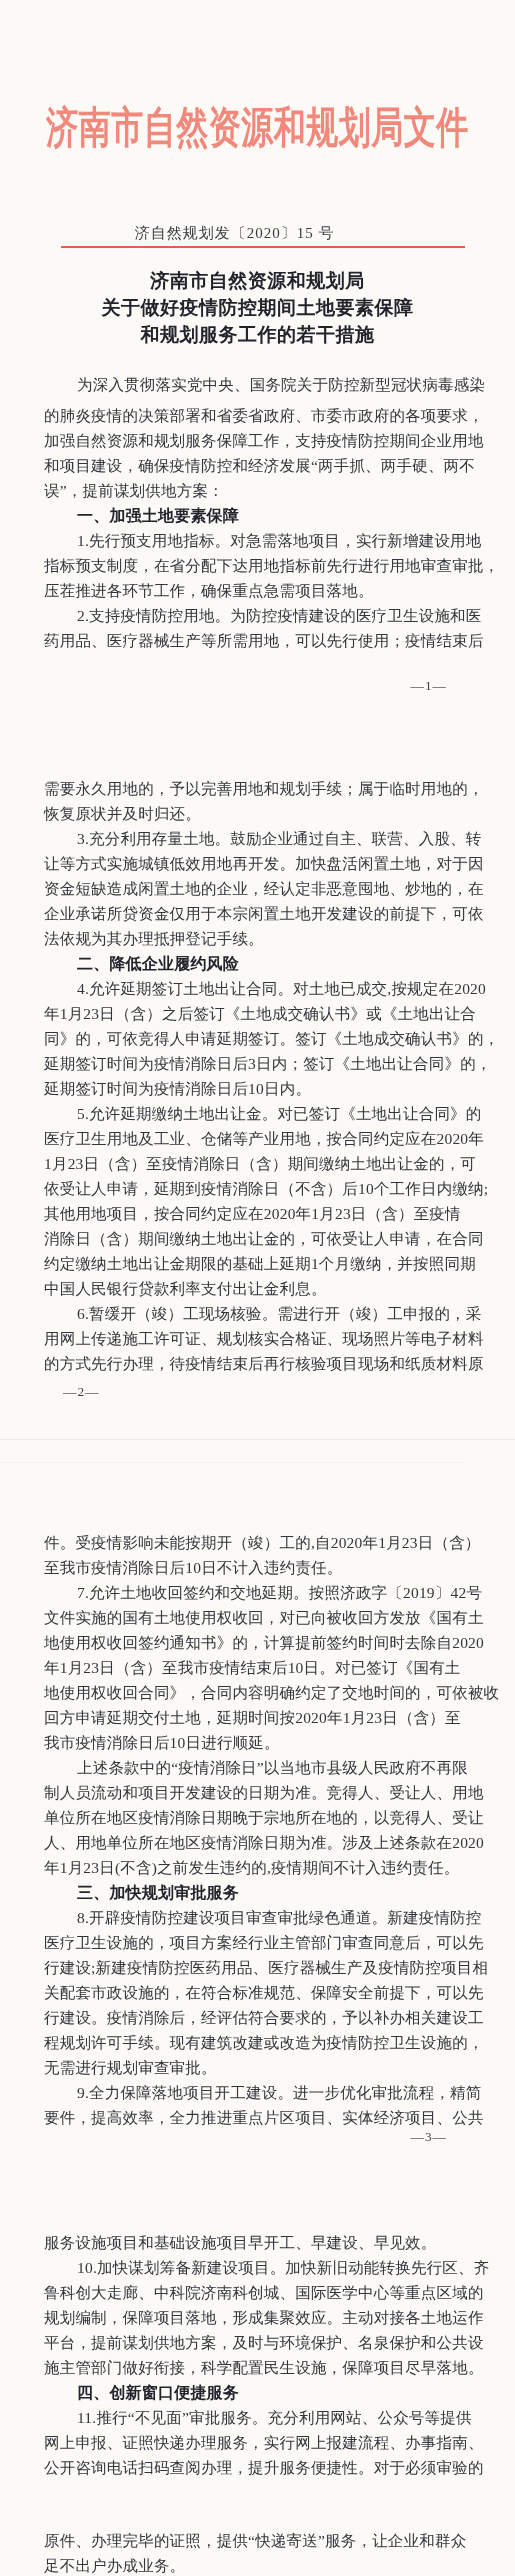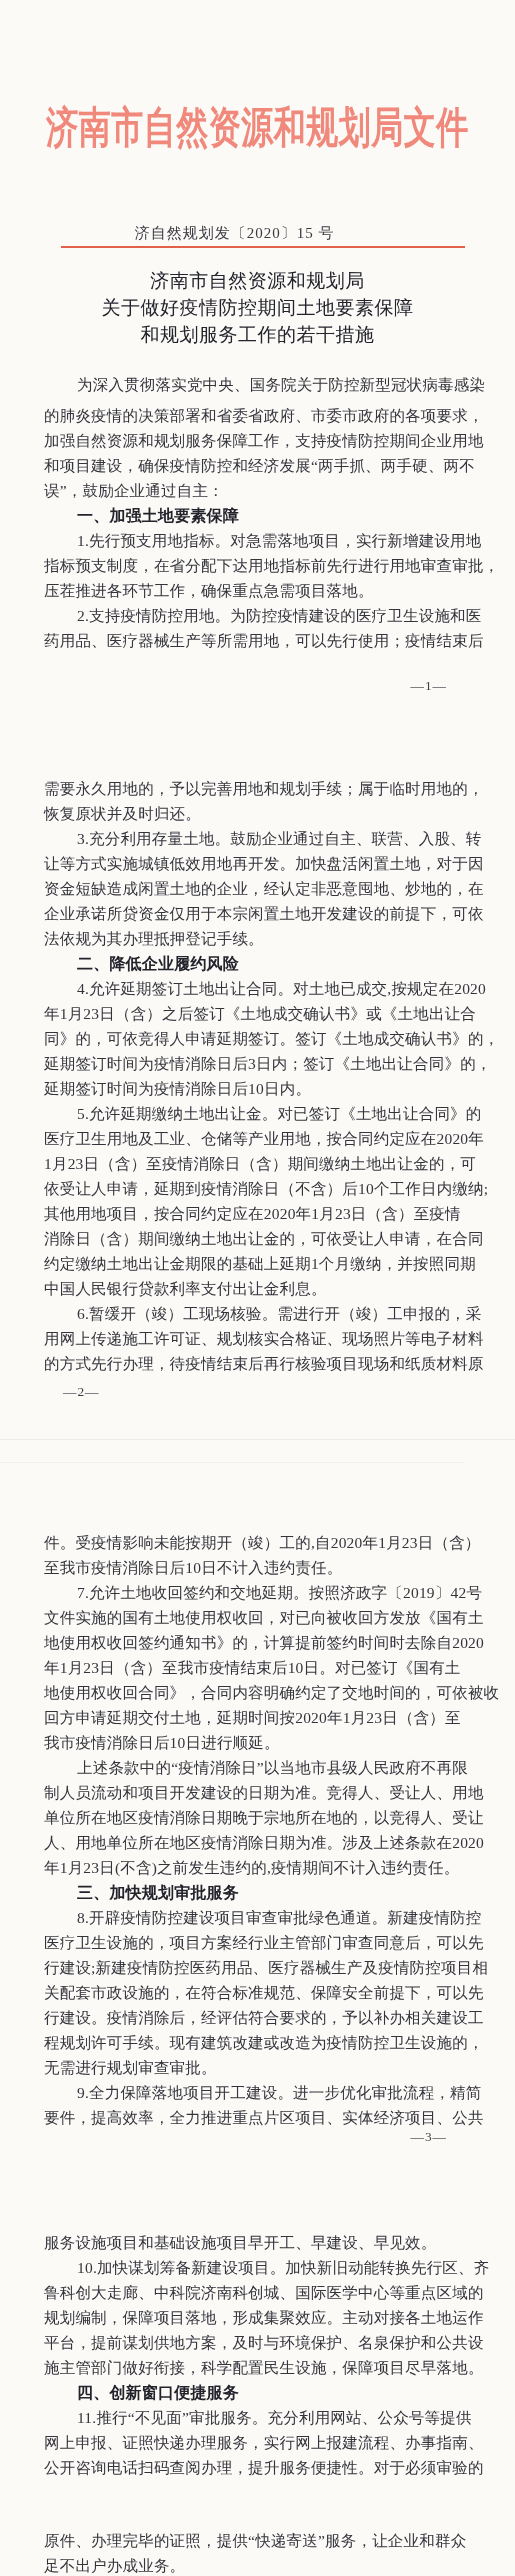--- a/index.html
+++ b/index.html
@@ -23,21 +23,21 @@
     position:absolute; top:224px; left:0; width:515px; text-align:center;
     font-size:15px; color:#3a3a42; letter-spacing:1px;
     transform:translateX(-23px); white-space:nowrap;
   }
   .red-rule{
     position:absolute; top:246px; left:61px; width:404px; height:2.1px;
     background:var(--rule-red);
   }
   .title-line{
     position:absolute; left:0; width:515px; text-align:center;
-    font-size:19px; font-weight:normal; color:var(--heading-ink);
+    font-size:19px; font-weight:bold; color:var(--heading-ink);
     letter-spacing:0.5px; white-space:nowrap;
   }
   .t1{top:268px;} .t2{top:295px;} .t3{top:322px;}
   
   .page-body{position:absolute; left:44px; width:443px;}
   .line{
     display:flex; align-items:center; white-space:nowrap;
     font-size:15.5px; color:var(--ink); letter-spacing:0.2px;
   }
   .line.indent{padding-left:33px;}
@@ -62,21 +62,21 @@
 
   <div class="title-line t1">济南市自然资源和规划局</div>
   <div class="title-line t2">关于做好疫情防控期间土地要素保障</div>
   <div class="title-line t3">和规划服务工作的若干措施</div>
 
   <div class="page-body" style="top: 373px;">
       <div class="line indent" style="height: 25px;">为深入贯彻落实党中央、国务院关于防控新型冠状病毒感染</div>
       <div class="line" style="height: 25px; margin-top: 6px;">的肺炎疫情的决策部署和省委省政府、市委市政府的各项要求，</div>
       <div class="line" style="height: 25px;">加强自然资源和规划服务保障工作，支持疫情防控期间企业用地</div>
       <div class="line" style="height: 25px;">和项目建设，确保疫情防控和经济发展“两手抓、两手硬、两不</div>
-      <div class="line" style="height: 25px;">误”，鼓励企业通过自主：</div>
+      <div class="line" style="height: 25px;">误”，提前谋划供地方案：</div>
       <div class="line heading indent" style="height: 25px;">一、加强土地要素保障</div>
       <div class="line indent" style="height: 25px;">1.先行预支用地指标。对急需落地项目，实行新增建设用地</div>
       <div class="line" style="height: 25px;">指标预支制度，在省分配下达用地指标前先行进行用地审查审批，</div>
       <div class="line" style="height: 25px;">压茬推进各环节工作，确保重点急需项目落地。</div>
       <div class="line indent" style="height: 25px;">2.支持疫情防控用地。为防控疫情建设的医疗卫生设施和医</div>
       <div class="line" style="height: 25px; text-align: center;">药用品、医疗器械生产等所需用地，可以先行使用；疫情结束后</div>
     </div>
   <div class="page-num pn-right" style="top:678px">—1—</div>
 
   <div class="page-body" style="top: 777px;">

